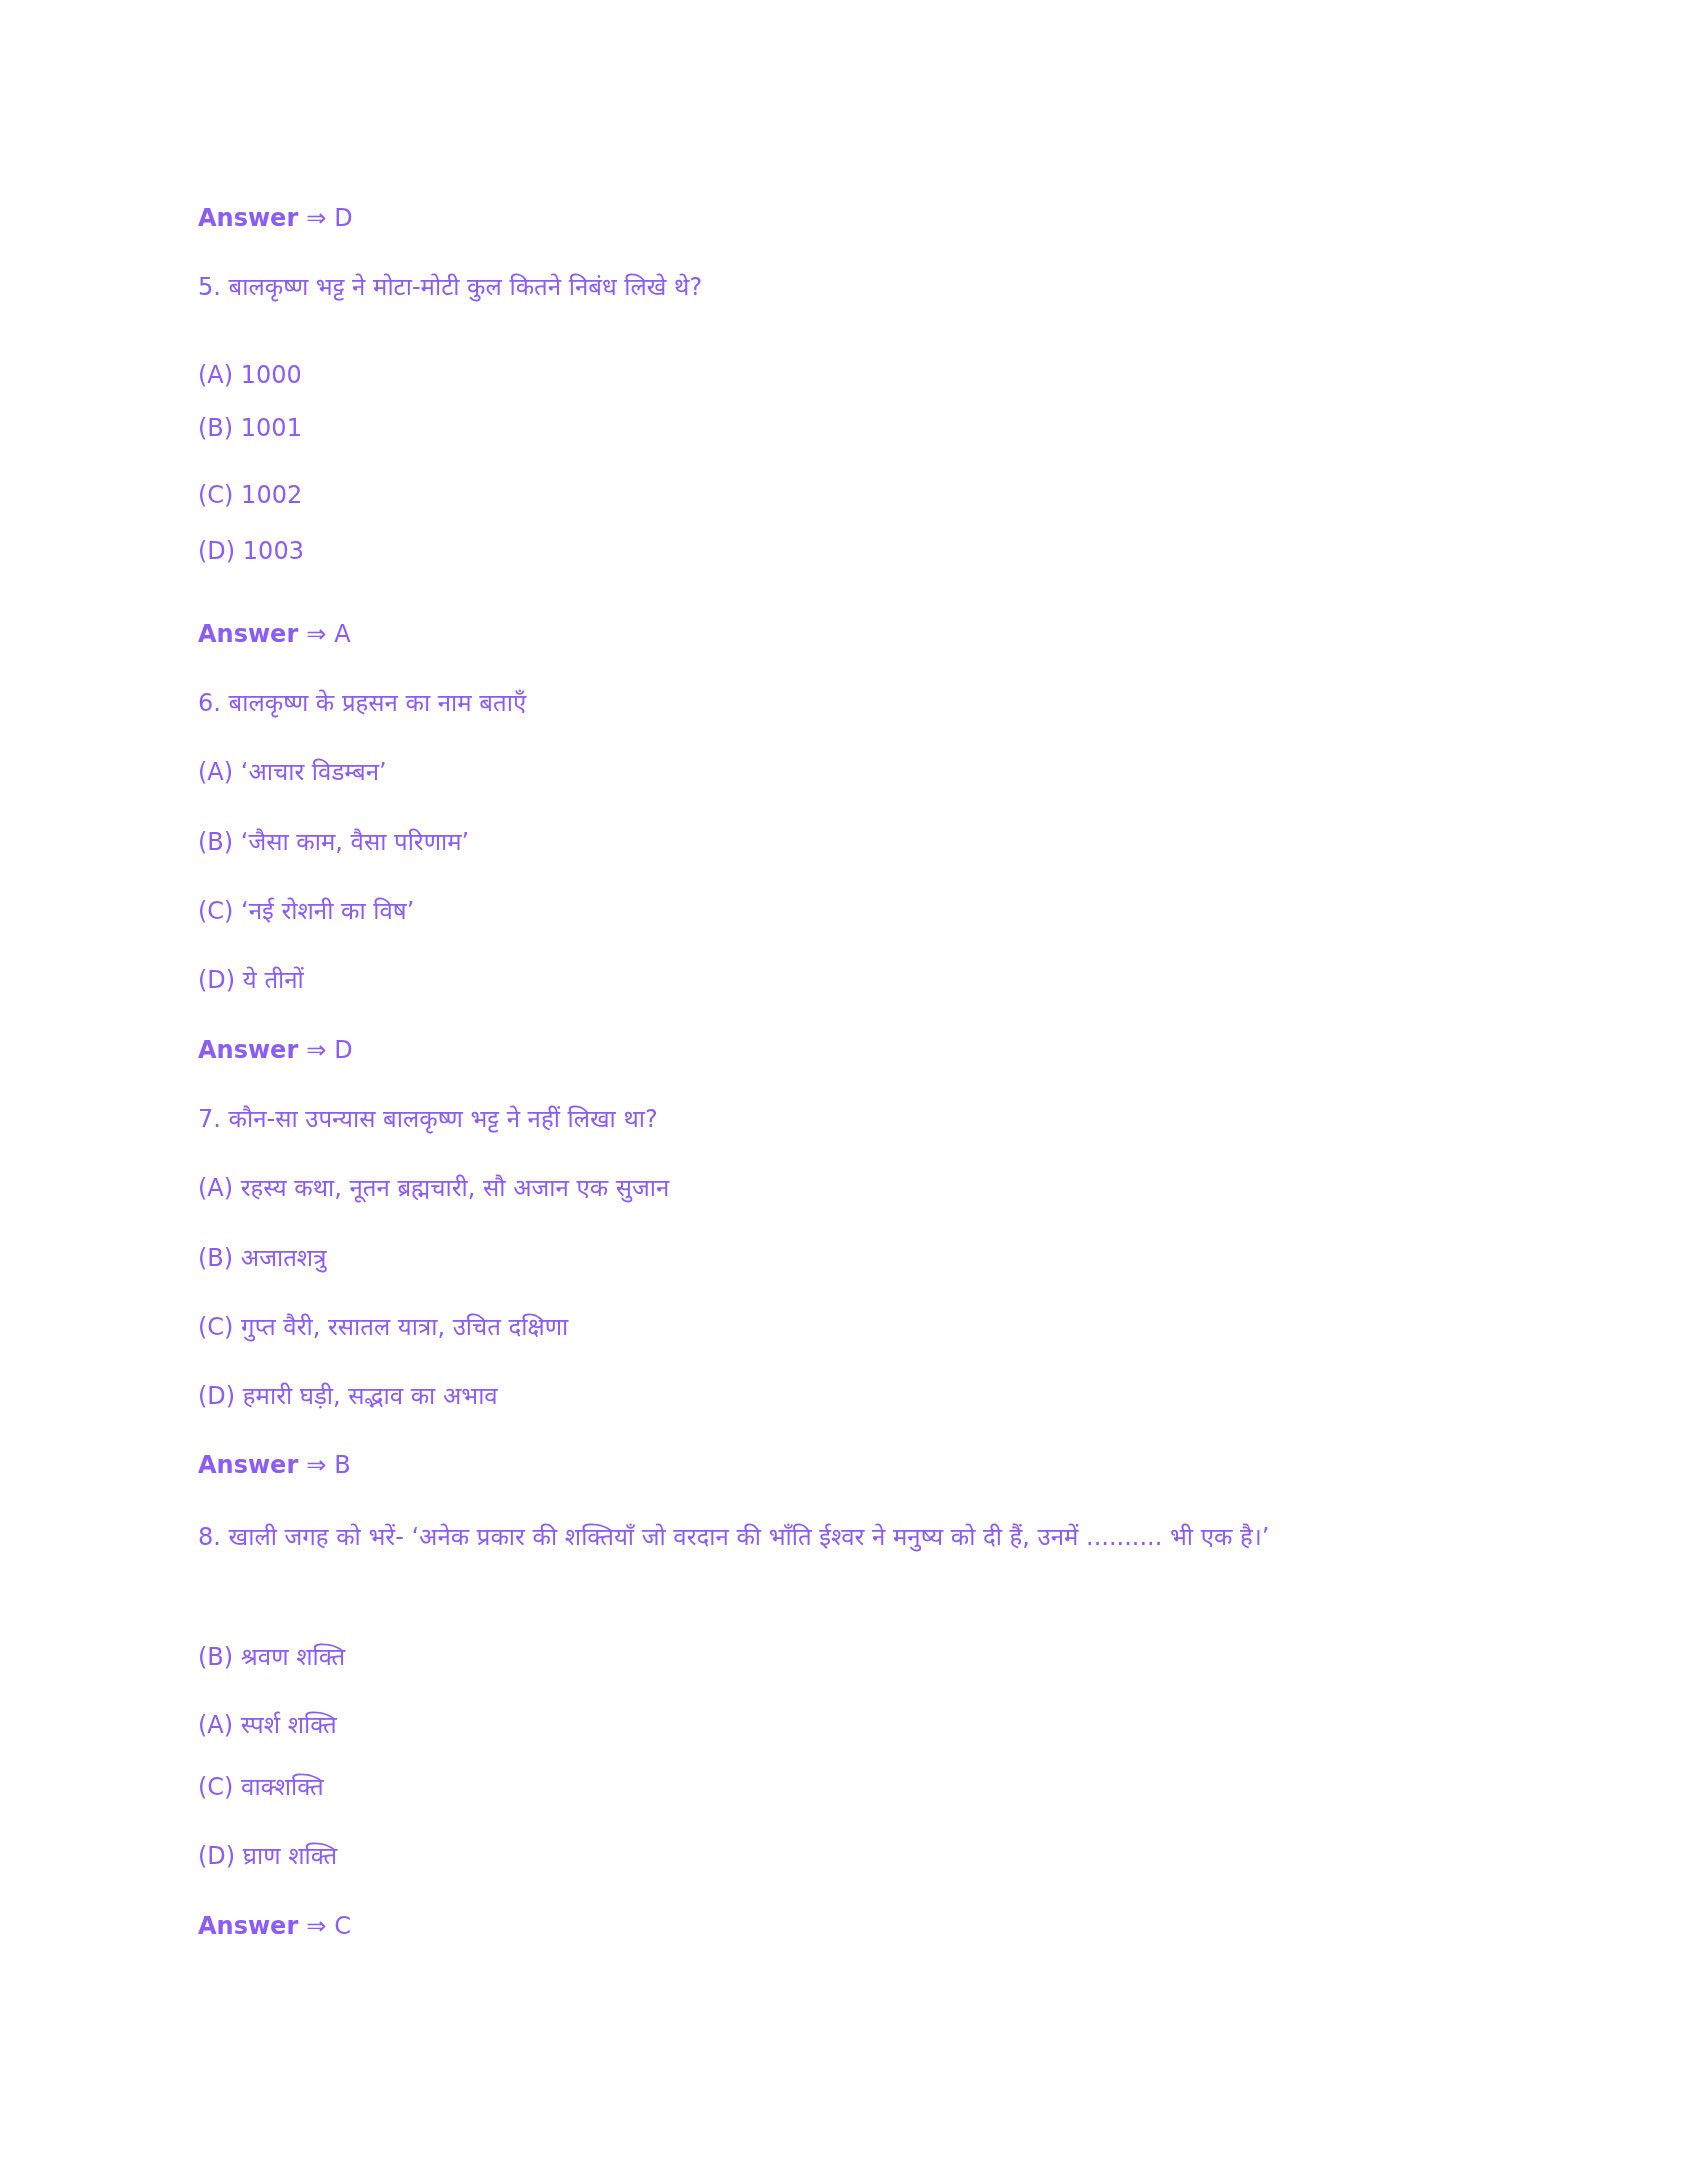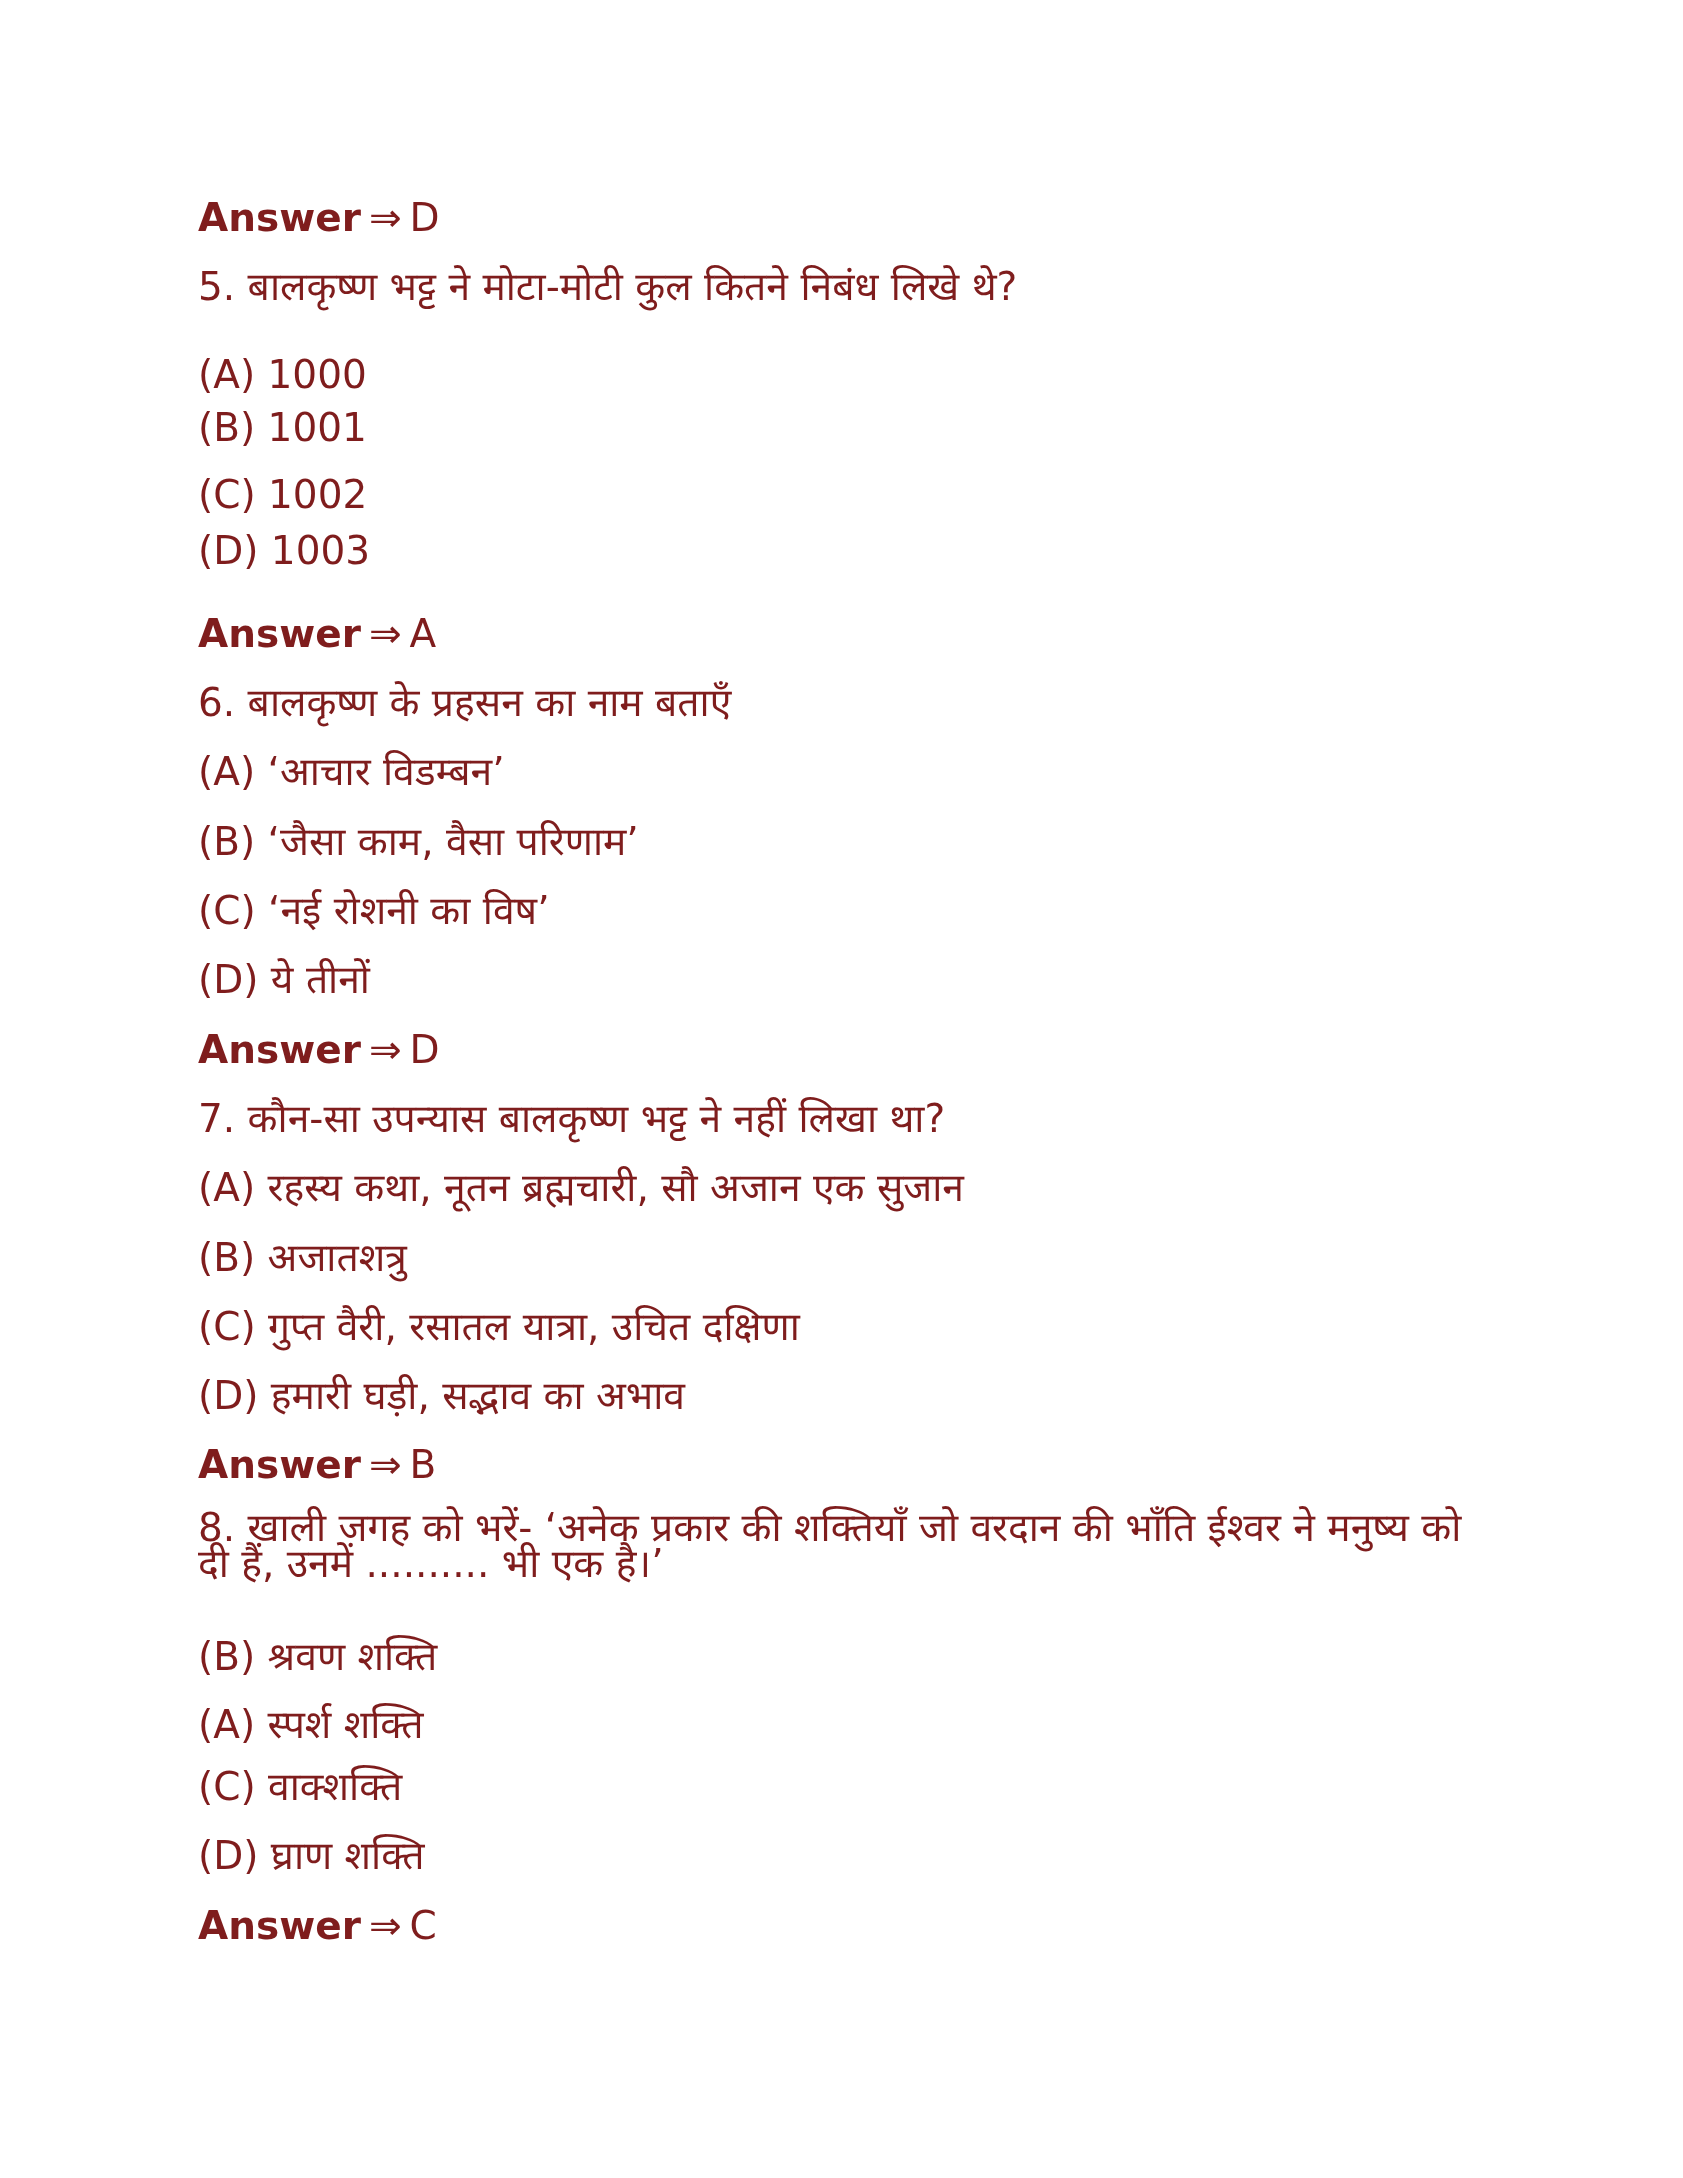--- a/index.html
+++ b/index.html
@@ -4,25 +4,25 @@
   <style>
     html, body { margin: 0; padding: 0; background: #ffffff; }
     body {
       width: 1683px; height: 2178px; position: relative; overflow: hidden;
       font-family: "DejaVu Sans", "Liberation Sans", sans-serif;
       color: #111111;
     }
     .page { position: absolute; left: 198px; top: 0; width: 1287px; }
     .line {
       position: absolute; left: 0; white-space: nowrap;
-      font-size: 39px; line-height: 40px; color: #7f1d1d;
+      font-size: 24px; line-height: 40px; color: #8b5cf6;
     }
     .answer-label { font-weight: bold; }
     .arrow { margin: 0 8px; font-weight: normal; }
-    .wrap { white-space: normal; width: 1287px; line-height: 36px; }
+    .wrap { white-space: normal; width: 1287px; line-height: 54px; }
   </style>
 </head>
 <body>
 
 <div class="page">
   <div class="line" style="top:198px"><span class="answer-label">Answer</span><span class="arrow">⇒</span><span>D</span></div>
   <div class="line" style="top:267px">5. बालकृष्ण भट्ट ने मोटा-मोटी कुल कितने निबंध लिखे थे?</div>
   <div class="line" style="top:355px">(A) 1000</div>
   <div class="line" style="top:408px">(B) 1001</div>
   <div class="line" style="top:475px">(C) 1002</div>

